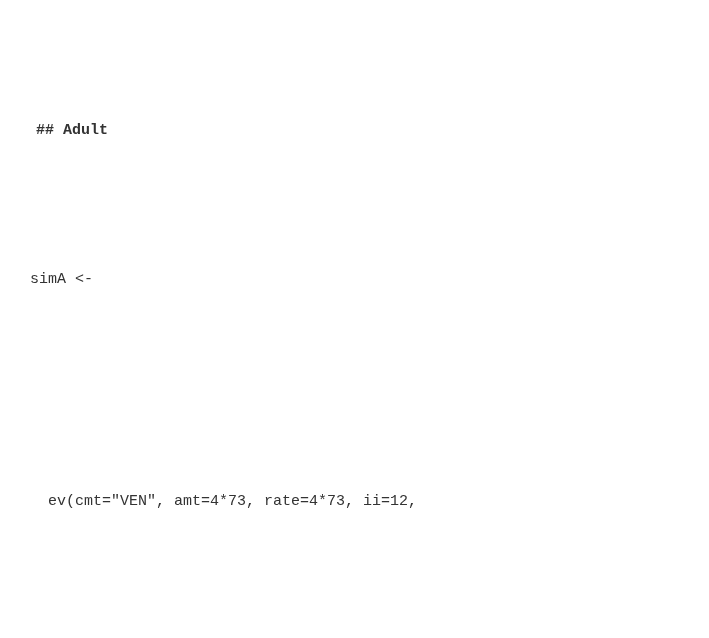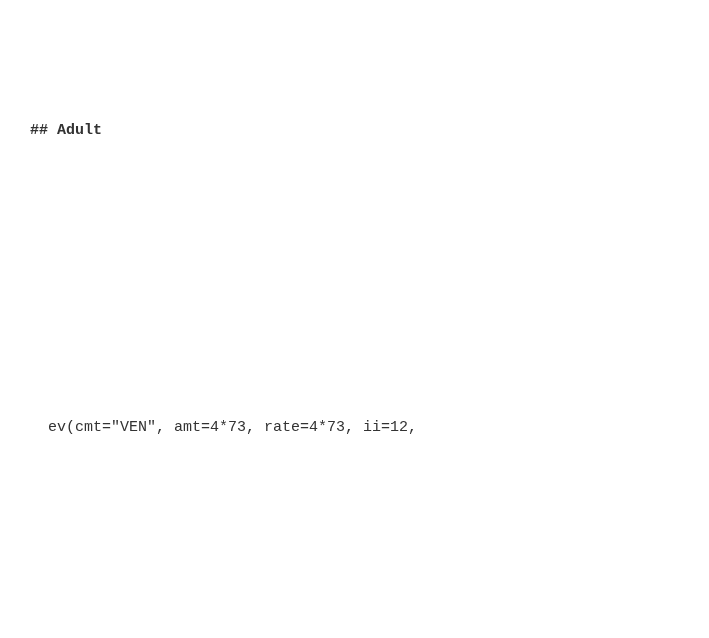--- a/index.html
+++ b/index.html
@@ -23,33 +23,35 @@
       white-space: pre;
       font-family: 'Courier New', Courier, monospace;
       font-size: 15px;
       color: #333333;
       line-height: 1.65;
     }
 
     .section-heading {
       font-weight: bold;
       color: #333333;
+      margin-left: 6px;
     }
 
     .code-line {
       display: block;
     }
   </style>
 </head>
 <body>
 
 <div class="code-block">
   <div>
     <span class="section-heading code-line">## Adult</span>
     <span class="code-line"> </span>
+    <span class="code-line">simA &lt;-</span>
     <span class="code-line"> </span>
     <span class="code-line"> </span>
     <span class="code-line">  ev(cmt="VEN", amt=4*73, rate=4*73, ii=12,</span>
     
     
     
     
   </div>
 
   

